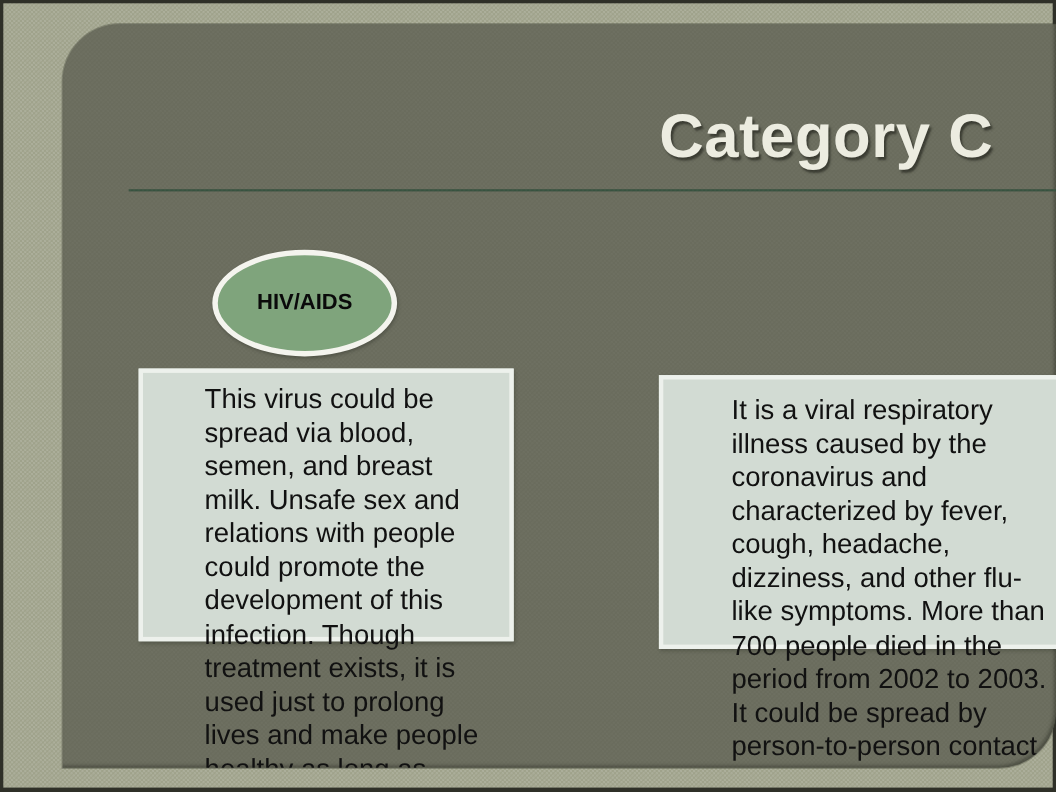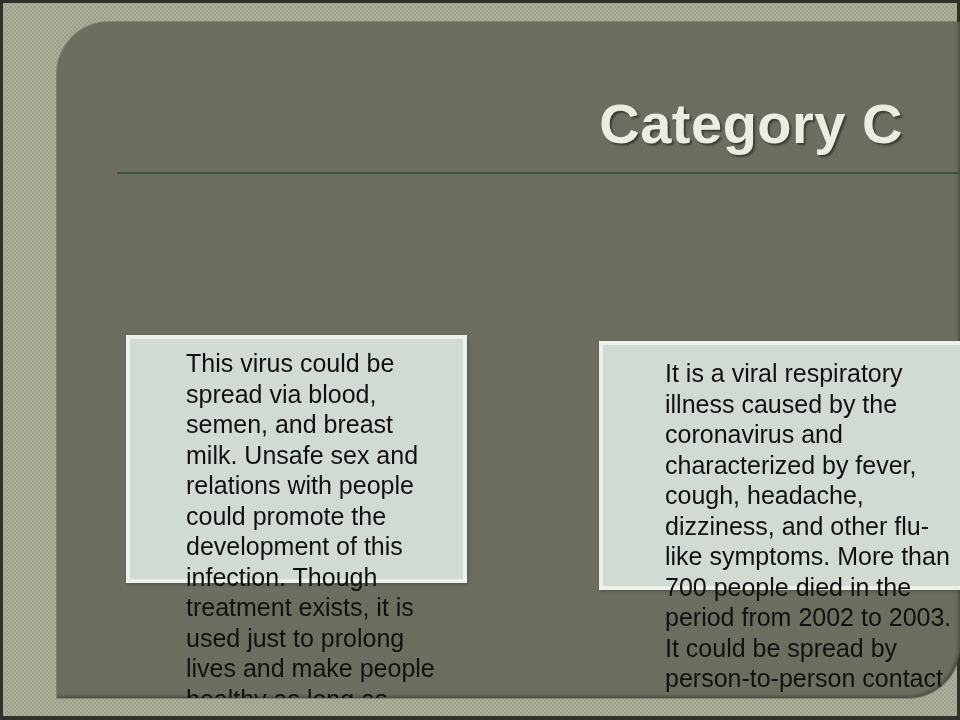--- a/index.html
+++ b/index.html
@@ -159,20 +159,23 @@
   <div id="edge-bottom"></div>
   <div id="edge-left"></div>
   <div id="edge-right"></div>
 
   <div id="inner-panel">
 
     <div id="title">Category C</div>
 
     <div id="title-divider"></div>
 
+    <div class="bubble" id="bubble-hiv">
+      <span>HIV/AIDS</span>
+    </div>
 
 
     <div class="card" id="card-hiv">
       <div class="card-text">This virus could be spread via blood, semen, and breast milk. Unsafe sex and relations with people could promote the development of this infection. Though treatment exists, it is used just to prolong lives and make people healthy as long as possible. This infection causes death only.</div>
     </div>
 
     <div class="card" id="card-sars">
       <div class="card-text">It is a viral respiratory illness caused by the coronavirus and characterized by fever, cough, headache, dizziness, and other flu-like symptoms. More than 700 people died in the period from 2002 to 2003. It could be spread by person-to-person contact. No confirmed treatment exists</div>
     </div>
 

